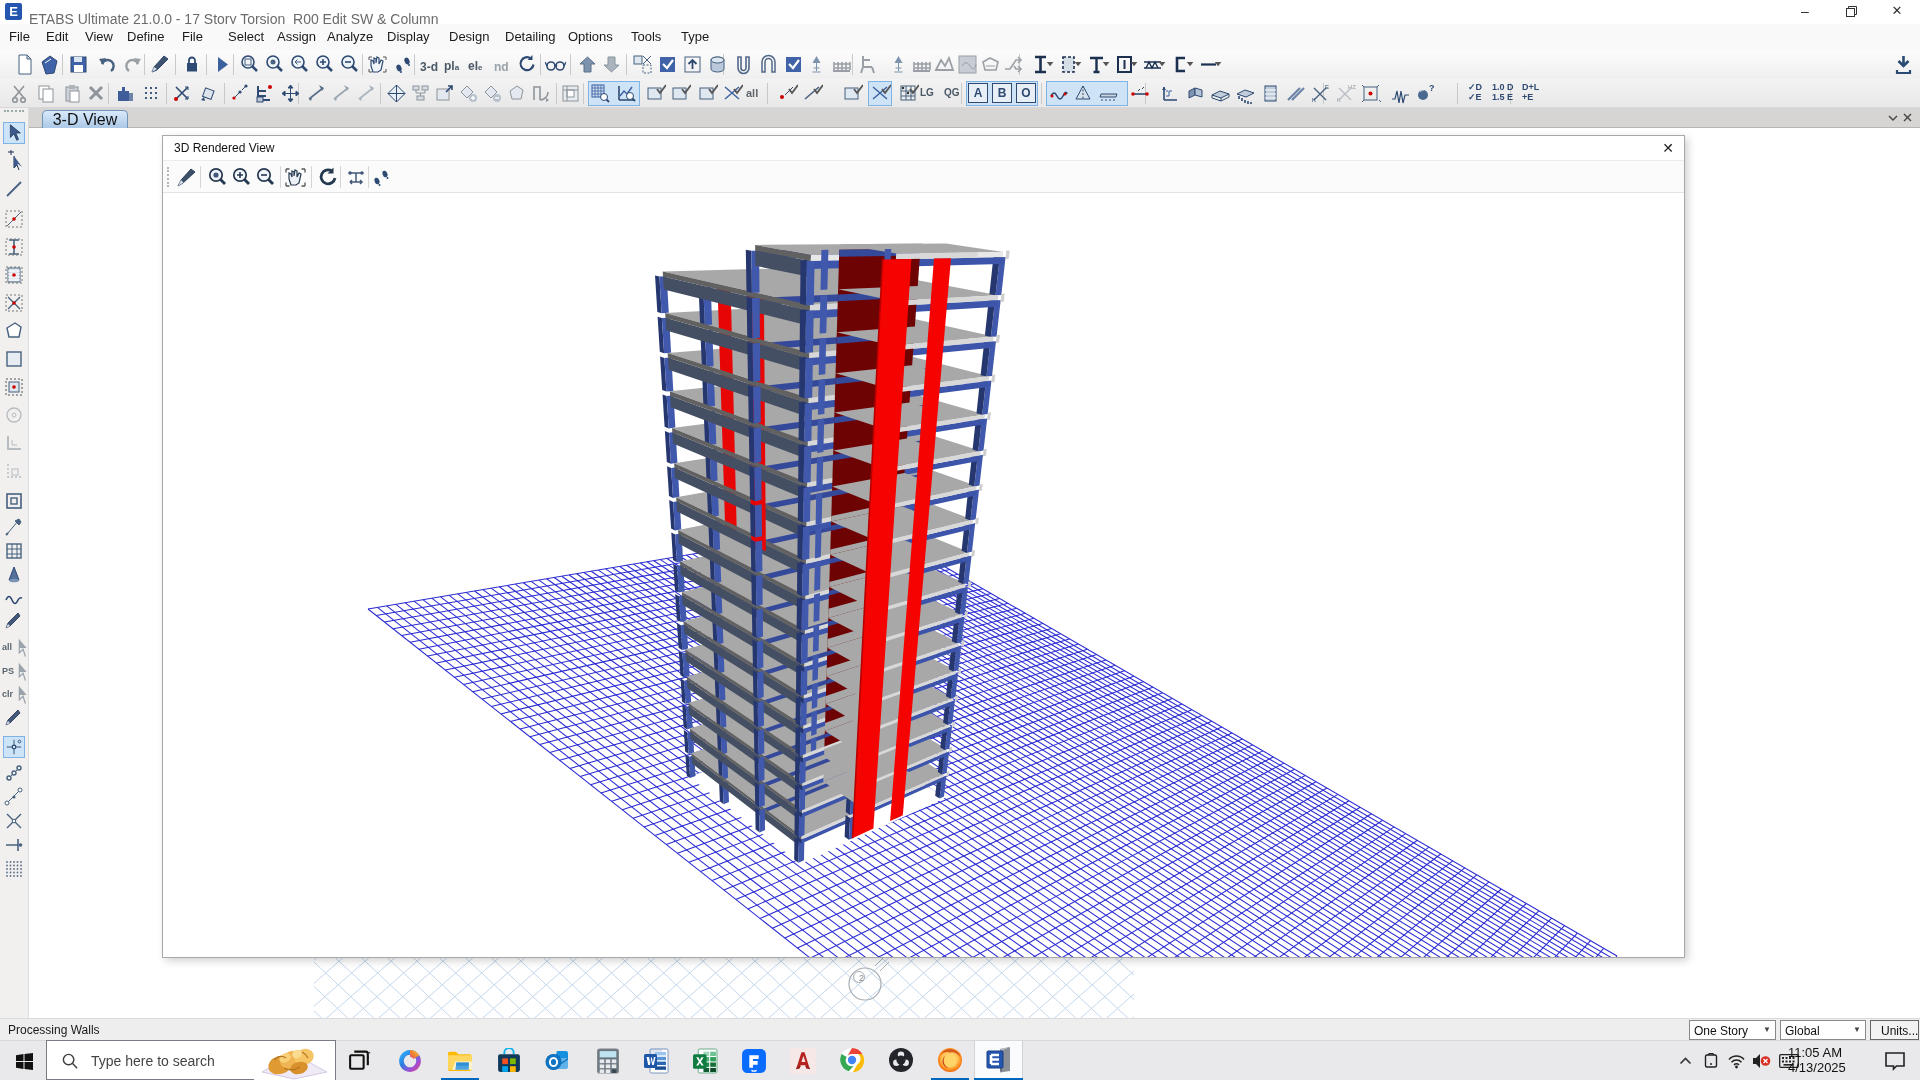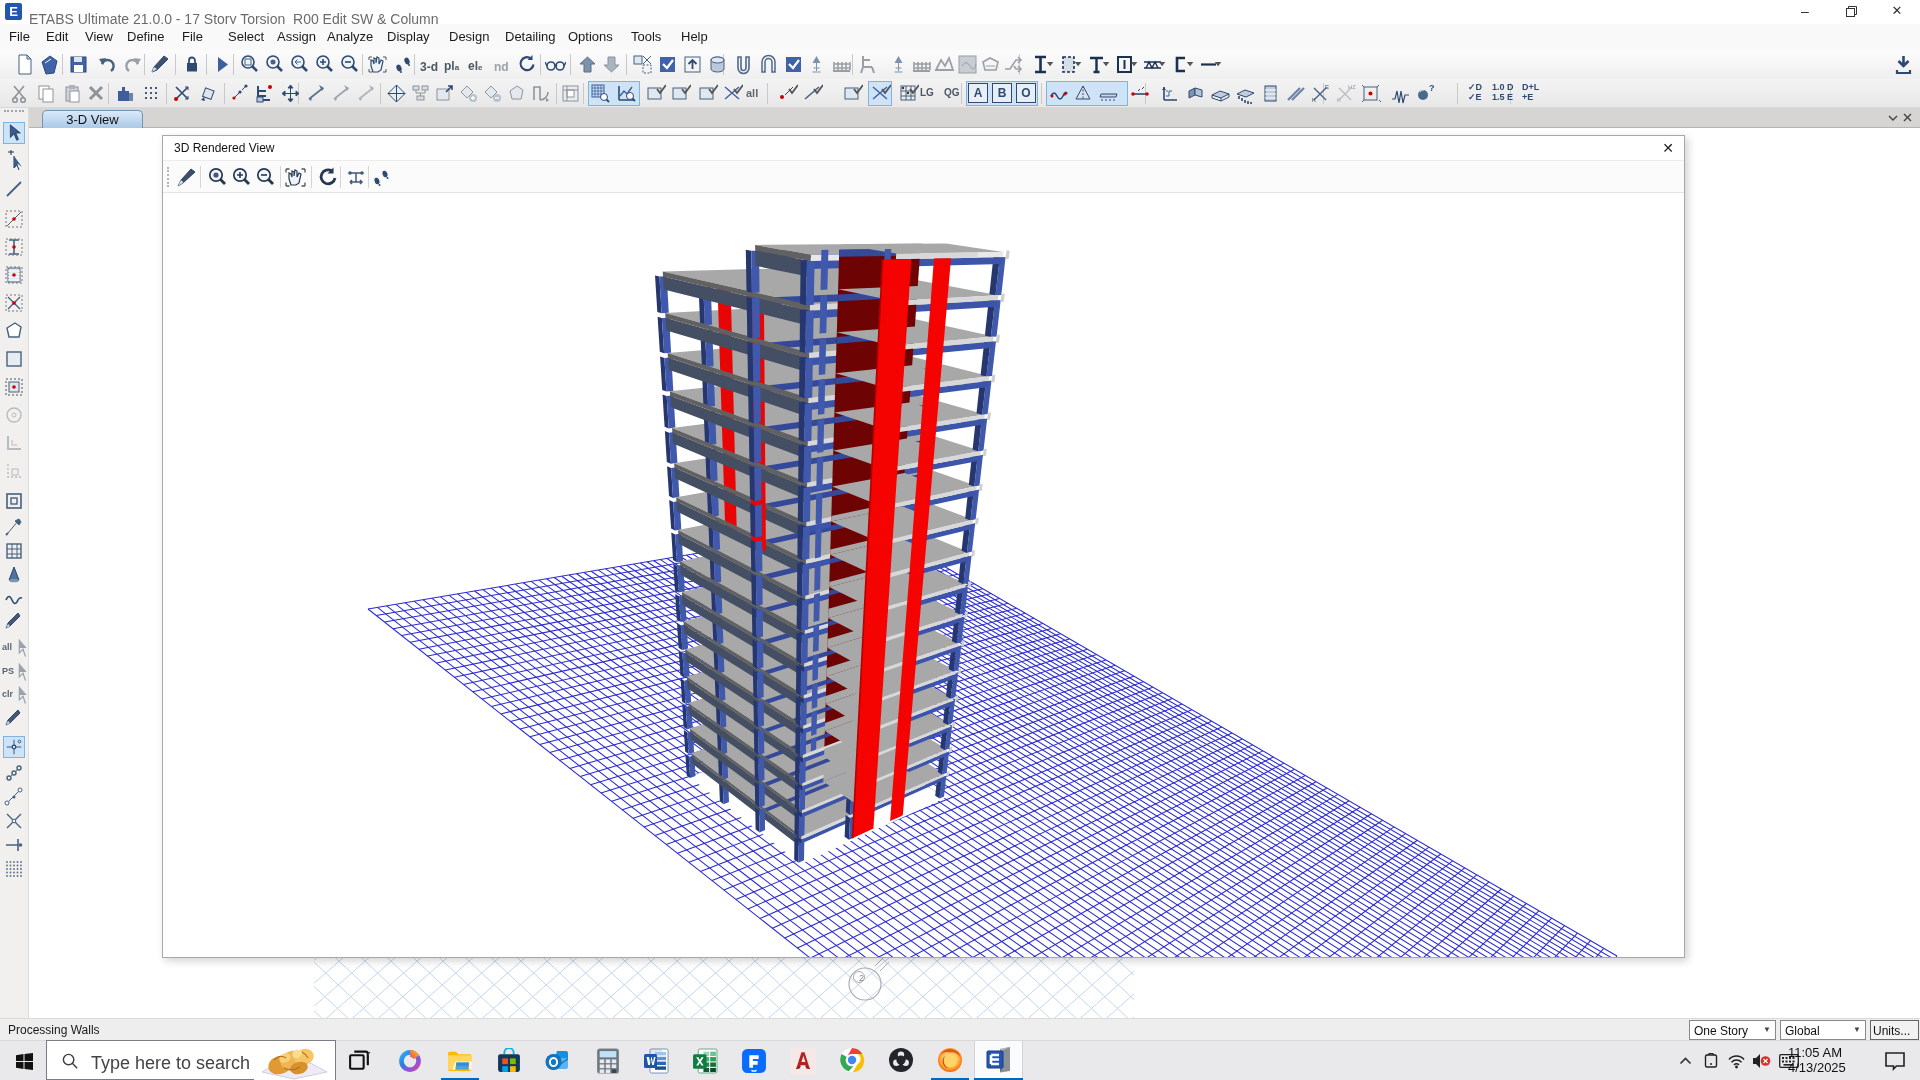--- a/index.html
+++ b/index.html
@@ -7,37 +7,37 @@
 #titlebar .txt{position:absolute;left:29px;top:11px;font-size:14px;color:#6b6b6b}
 .wbtn{position:absolute;top:0;height:24px;width:46px;color:#333;text-align:center;font-size:12px;line-height:22px}
 #menubar{position:absolute;left:0;top:24px;width:1920px;height:26px;background:#f9f9f9}
 #menubar span{position:absolute;top:5px;font-size:13px;color:#1a1a1a}
 #tb1{position:absolute;left:0;top:50px;width:1920px;height:29px;background:linear-gradient(#fcfcfc,#efefef)}
 #tb2{position:absolute;left:0;top:79px;width:1920px;height:29px;background:linear-gradient(#f3f3f3,#e8e8e8);border-bottom:1px solid #d8d8d8}
 .sep1{position:absolute;top:4px;width:1px;height:21px;background:#c9c9c9}
 .ticon{position:absolute;top:4px}
 .tlab{position:absolute;font-size:11px;color:#33435c;font-weight:bold}
 #tabbar{position:absolute;left:29px;top:108px;width:1891px;height:20px;background:#d6d5d4;border-bottom:1px solid #b5b5b5}
-#tab1{position:absolute;left:42px;top:110px;width:101px;height:18px;background:linear-gradient(#d9eafb,#abc8e6);border:1px solid #6f94b8;border-bottom:none;border-radius:5px 5px 0 0;text-align:center;font-size:13px;color:#111;line-height:17px}
+#tab1{position:absolute;left:42px;top:110px;width:86px;height:18px;background:linear-gradient(#d9eafb,#abc8e6);border:1px solid #6f94b8;border-bottom:none;border-radius:5px 5px 0 0;text-align:center;font-size:16px;color:#111;line-height:17px}
 #tabR{position:absolute;right:6px;top:113px;font-size:11px;color:#444}
 #leftbar{position:absolute;left:0;top:108px;width:29px;height:910px;background:#f1f0ef;border-right:1px solid #dcdcdc}
 .pic{position:absolute;left:3px;width:22px;height:22px}
 #canvas{position:absolute;left:29px;top:128px;width:1891px;height:890px;background:#ffffff}
 #fwin{position:absolute;left:162px;top:135px;width:1523px;height:823px;background:#fff;border:1px solid #a8a8a8;box-shadow:3px 3px 8px rgba(0,0,0,0.18)}
 #fwin .ttl{position:absolute;left:11px;top:5px;font-size:12px;color:#111}
 #fwin .cls{position:absolute;right:10px;top:4px;font-size:14px;color:#222}
 #ftb{position:absolute;left:0px;top:24px;width:1521px;height:33px;background:#fbfbfb;border-top:1px solid #ececec;border-bottom:1px solid #e4e4e4}
 #fcanvas{position:absolute;left:0px;top:57px;width:1521px;height:764px;overflow:hidden;background:#fff}
 #statusbar{position:absolute;left:0;top:1018px;width:1920px;height:22px;background:#eeeeee;border-top:1px solid #dadada}
 #statusbar .msg{position:absolute;left:8px;top:4px;font-size:12px;color:#1a1a1a}
 .combo{position:absolute;top:1px;height:20px;background:#fff;border:1px solid #898989;font-size:12px;color:#111;padding:3px 4px}
 .combo .car{position:absolute;right:4px;top:4px;color:#444;font-size:8px}
 #taskbar{position:absolute;left:0;top:1040px;width:1920px;height:40px;background:#e9e9eb;border-top:1px solid #d8d8da}
 #search{position:absolute;left:46px;top:1040px;width:290px;height:40px;background:#fff;border:1px solid #777c85}
-#search .ph{position:absolute;left:44px;top:12px;font-size:18px;color:#444}
+#search .ph{position:absolute;left:44px;top:12px;font-size:14px;color:#444}
 .tbi{position:absolute;width:26px;height:26px}
 .tray{position:absolute;font-size:12px;color:#111;text-align:left;line-height:14px}
 </style></head><body>
 <div id="titlebar">
  <div class="logo">E</div>
  <div class="txt">ETABS Ultimate 21.0.0 - 17 Story Torsion_R00 Edit SW &amp; Column</div>
  <div class="wbtn" style="right:92px;font-size:14px">–</div>
  <div class="wbtn" style="right:46px"><svg width="11" height="11" viewBox="0 0 11 11" style="margin-top:6px">
         <rect x="0.5" y="2.5" width="8" height="8" fill="none" stroke="#333"></rect>
         <path d="M2.5 2.5 V0.5 H10.5 V8.5 H8.5" fill="none" stroke="#333"></path>
@@ -51,21 +51,21 @@
 <span style="left:127px">Define</span>
 <span style="left:182px">File</span>
 <span style="left:228px">Select</span>
 <span style="left:277px">Assign</span>
 <span style="left:327px">Analyze</span>
 <span style="left:387px">Display</span>
 <span style="left:449px">Design</span>
 <span style="left:505px">Detailing</span>
 <span style="left:568px">Options</span>
 <span style="left:631px">Tools</span>
-<span style="left:681px">Help</span>
+<span style="left:681px">Type</span>
 </div>
 <div id="tb1">
 <div class="sep1" style="left:62px"></div>
 <div class="sep1" style="left:144px"></div>
 <div class="sep1" style="left:175px"></div>
 <div class="sep1" style="left:206px"></div>
 <div class="sep1" style="left:233px"></div>
 <div class="sep1" style="left:362px"></div>
 <div class="sep1" style="left:414px"></div>
 <div class="sep1" style="left:540px"></div>
@@ -1484,21 +1484,21 @@
 <polygon points="690.5,646.2 711.4,636.6 749.4,67.0 720.6,67.6" fill="#f40300"></polygon>
 <line x1="690.5" y1="646.2" x2="720.6" y2="67.6" stroke="#b80000" stroke-width="1.6"></line>
 <polygon points="728.1,629.0 740.8,623.2 789.0,66.2 772.0,66.5" fill="#f40300"></polygon>
 </g>
       </svg></div>
   </div>
 <div id="statusbar">
  <div class="msg">Processing Walls</div>
  <div class="combo" style="left:1689px;width:87px">One Story<span class="car">▼</span></div>
  <div class="combo" style="left:1780px;width:86px">Global<span class="car">▼</span></div>
- <div class="combo" style="left:1870px;width:49px;background:#f2f2f2;border:1px solid #666;padding-left:2px">Units...</div>
+ <div class="combo" style="left:1870px;width:49px;background:#f2f2f2;border:1px solid #666;padding-left:10px">Units...</div>
 </div>
 <div id="taskbar">
 <svg style="position:absolute;left:16px;top:12px" width="17" height="17" viewBox="0 0 17 17">
       <path d="M0 2.2 L7.5 1.1 V8 H0z M8.5 1 L17 0 v8 H8.5z M0 9 h7.5 v6.9 L0 14.8z M8.5 9 H17 v8 L8.5 15.9z" fill="#111"></path>
     </svg>
 <svg class="tbi" style="left:347px;top:7px" width="25" height="25" viewBox="0 0 25 25">
       <rect x="3" y="7" width="13" height="13" rx="1" fill="none" stroke="#111" stroke-width="2"></rect>
       <path d="M7 3.5 h11 a2 2 0 0 1 2 2 v11" fill="none" stroke="#111" stroke-width="2"></path>
       <path d="M21.5 4 v1 M20 8 v2 m0 3 v2" stroke="#111" stroke-width="1.6"></path>
     </svg>

